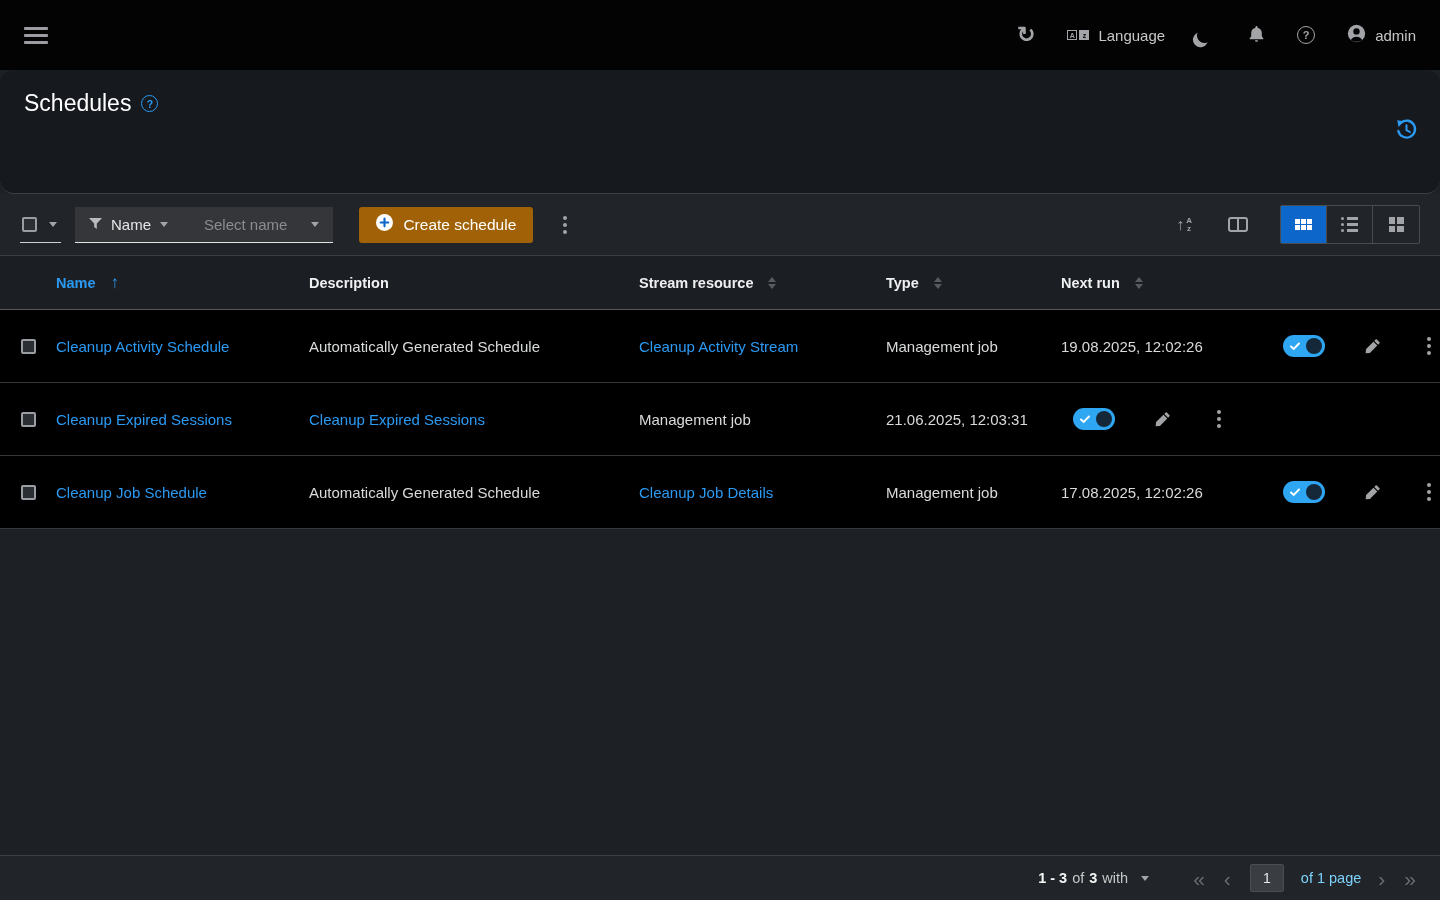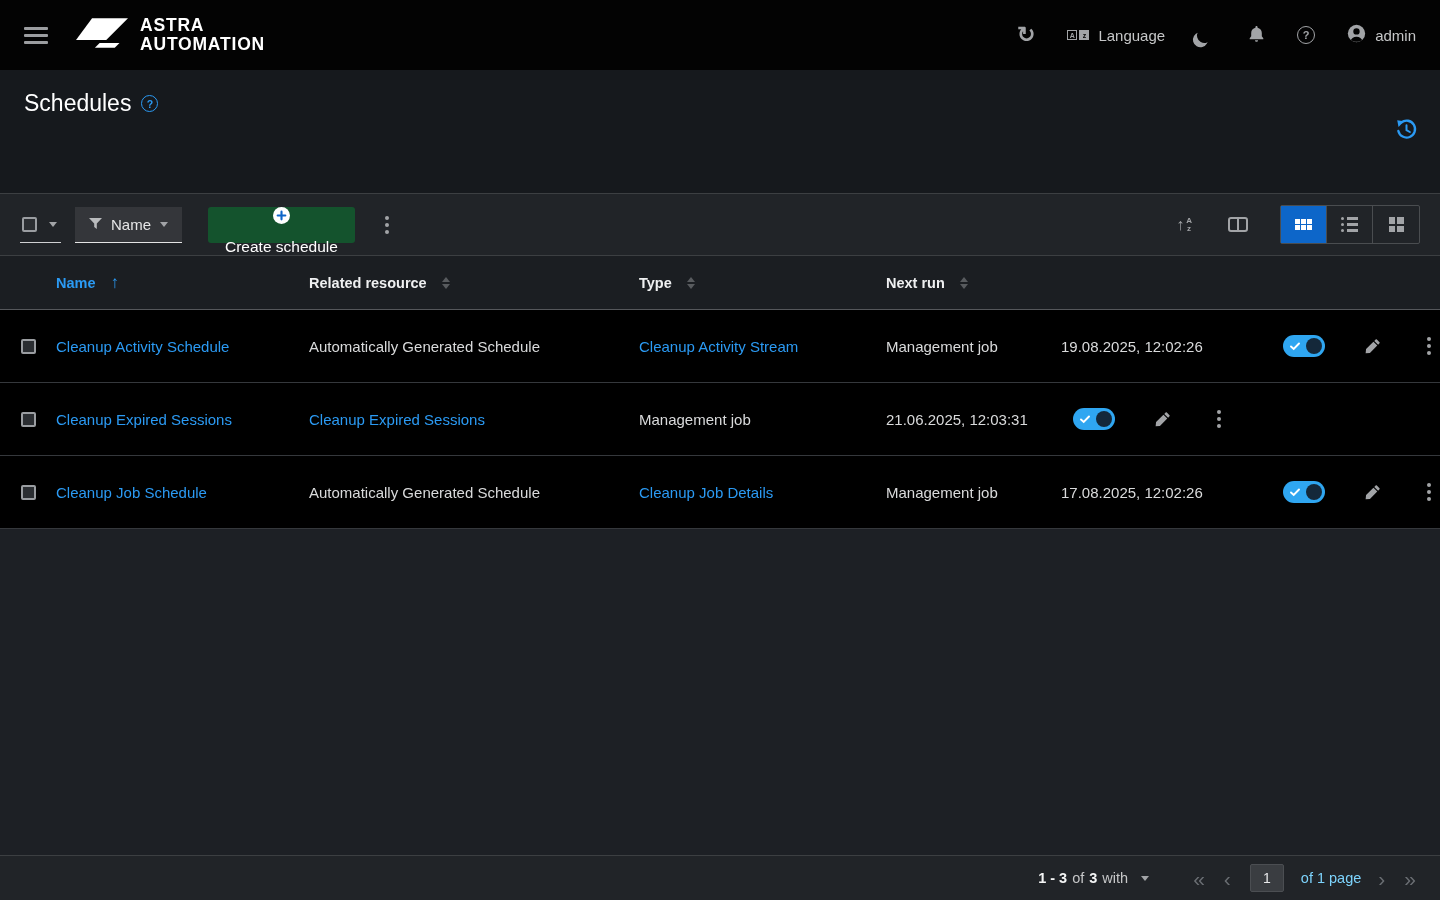--- a/index.html
+++ b/index.html
@@ -20,35 +20,35 @@
   .brand-text { display: flex; flex-direction: column; line-height: 19px; font-weight: 700; font-size: 17.5px; letter-spacing: 0.8px; color: #fff; }
   .mast-right { margin-left: auto; display: flex; align-items: center; gap: 32px; }
   .mast-item { display: flex; align-items: center; gap: 9px; color: #c6c7c8; font-size: 15px; cursor: pointer; }
   .refresh-glyph { font-size: 22px; color: #a2a4a7; line-height: 1; font-weight: 700; }
   .lang-icon { display: flex; gap: 2px; align-items: center; }
   .lang-box-a { width: 10px; height: 10px; border: 1.5px solid #a2a4a7; color: #a2a4a7; font-size: 7px; font-weight: 700; display: flex; align-items: center; justify-content: center; }
   .lang-box-b { width: 10px; height: 10px; background: #a2a4a7; color: #030303; font-size: 7px; font-weight: 700; display: flex; align-items: center; justify-content: center; }
   .moon { width: 15px; height: 15px; border-radius: 50%; box-shadow: -5px 3px 0 0 #a2a4a7; transform: rotate(-15deg); margin-right: 4px; }
   .circle-q { width: 18px; height: 18px; border-radius: 50%; border: 1.5px solid #a2a4a7; color: #a2a4a7; font-size: 11px; font-weight: 700; display: flex; align-items: center; justify-content: center; }
   
-  .page-header { flex: 0 0 124px; background: #16191d; padding: 20px 24px 8px 24px; position: relative; border-bottom: 1px solid #3c3f42; }
+  .page-header { flex: 0 0 124px; background: #16191d; padding: 20px 24px 8px 24px; position: relative; border-bottom: 1px solid #3c3f42; border-radius: 14px; }
   .title-row { display: flex; align-items: center; gap: 10px; }
   .page-title { font-size: 23px; font-weight: 500; color: #fff; }
   .help-blue { width: 17px; height: 17px; border-radius: 50%; border: 1.5px solid #2b9af3; color: #2b9af3; font-size: 10.5px; font-weight: 700; display: flex; align-items: center; justify-content: center; cursor: pointer; }
   .page-desc { margin-top: 10px; font-size: 15px; line-height: 24px; color: #c6c7c8; max-width: 1300px; }
   .history-btn { position: absolute; right: 22px; top: 48px; background: none; border: none; cursor: pointer; }
   
   .toolbar { flex: 0 0 62px; background: #212428; display: flex; align-items: center; padding: 0 20px; border-bottom: 1px solid #3c3f42; }
   .bulk-select { display: flex; align-items: center; gap: 12px; height: 36px; padding: 0 4px 0 2px; border-bottom: 1px solid #cfd0d2; cursor: pointer; }
   .checkbox { width: 15px; height: 15px; border: 2px solid #9a9da1; background: #2b2e32; border-radius: 2px; cursor: pointer; }
   .caret-down { width: 0; height: 0; border-left: 4.5px solid transparent; border-right: 4.5px solid transparent; border-top: 5.5px solid #a2a4a7; }
   .filter-group { display: flex; align-items: stretch; height: 36px; margin-left: 14px; background: #34363a; border-bottom: 1px solid #e4e4e5; }
   .filter-attr { display: flex; align-items: center; gap: 9px; padding: 0 14px; cursor: pointer; color: #e6e6e7; font-size: 15px; }
   .filter-value { display: flex; align-items: center; gap: 24px; padding: 0 14px 0 22px; cursor: pointer; color: #8a8d90; font-size: 15px; min-width: 150px; }
-  .primary-btn { margin-left: 26px; height: 36px; padding: 0 17px; background: #14532d; border: none; border-radius: 3px; color: #fff; font-size: 15.5px; font-family: inherit; display: flex; align-items: center; gap: 10px; cursor: pointer; flex-direction: column; }
+  .primary-btn { margin-left: 26px; height: 36px; padding: 0 17px; background: #a16207; border: none; border-radius: 3px; color: #fff; font-size: 15.5px; font-family: inherit; display: flex; align-items: center; gap: 10px; cursor: pointer; }
   .kebab { display: flex; flex-direction: column; gap: 3px; padding: 6px; background: none; border: none; cursor: pointer; }
   .kebab i { width: 4px; height: 4px; border-radius: 50%; background: #a2a4a7; }
   .toolbar .kebab { margin-left: 24px; }
   .toolbar-right { margin-left: auto; display: flex; align-items: center; }
   .icon-btn { background: none; border: none; cursor: pointer; padding: 6px 10px; display: flex; align-items: center; }
   .sort-composite { display: flex; align-items: center; gap: 2px; color: #a2a4a7; }
   .sort-composite .arrow { font-size: 16px; line-height: 1; }
   .sort-composite .letters { display: flex; flex-direction: column; font-size: 8px; font-weight: 700; line-height: 8px; }
   .cols-icon { width: 20px; height: 15px; border: 2px solid #a2a4a7; border-radius: 3px; position: relative; }
   .cols-icon::after { content: ""; position: absolute; left: 7px; top: 0; bottom: 0; width: 2px; background: #a2a4a7; }
@@ -93,32 +93,20 @@
 </style>
 </head>
 <body>
 
 <header class="masthead">
   <div class="hamburger">
       <span></span>
       <span></span>
       <span></span>
     </div>
-  <div class="brand">
-    <span>
-      <svg width="52" height="40" viewBox="0 0 110 62">
-        <polygon points="34,0 110,0 64,46 0,46" fill="#ffffff"></polygon>
-        <polygon points="50,52 92,52 82,62 40,62" fill="#ffffff"></polygon>
-      </svg>
-    </span>
-    <span class="brand-text">
-      <span>ASTRA</span>
-      <span>AUTOMATION</span>
-    </span>
-  </div>
   <div class="mast-right">
     <div class="mast-item">
       <span class="refresh-glyph">↻</span>
     </div>
     <div class="mast-item">
       <span class="lang-icon">
         <span class="lang-box-a">A</span>
         <span class="lang-box-b">z</span>
       </span>
       <span>Language</span>
@@ -179,20 +167,24 @@
   <div class="filter-group">
     <div class="filter-attr">
       <span>
         <svg width="13" height="12" viewBox="0 0 13 12">
             <polygon points="0,0 13,0 7.8,5.6 7.8,11 5.2,9 5.2,5.6" fill="#b9bbbd"></polygon>
           </svg>
       </span>
       <span>Name</span>
       <span class="caret-down"></span>
     </div>
+    <div class="filter-value">
+      <span>Select name</span>
+      <span class="caret-down"></span>
+    </div>
   </div>
   <button class="primary-btn">
     <span>
       <svg width="17" height="17" viewBox="0 0 16 16">
         <circle cx="8" cy="8" r="8" fill="#ffffff"></circle>
         <path d="M8 4.4v7.2M4.4 8h7.2" stroke="#0d66c9" stroke-width="2" stroke-linecap="round"></path>
       </svg>
     </span>
     <span>Create schedule</span>
   </button>
@@ -244,21 +236,24 @@
   </div>
 </section>
 
 <div class="thead">
   <div></div>
   <div class="th sorted">
     <span>Name</span>
     <span class="arrow-up-blue">↑</span>
   </div>
   <div class="th">
-    <span>Related resource</span>
+    <span>Description</span>
+  </div>
+  <div class="th">
+    <span>Stream resource</span>
     <span class="sort-both"></span>
   </div>
   <div class="th">
     <span>Type</span>
     <span class="sort-both"></span>
   </div>
   <div class="th">
     <span>Next run</span>
     <span class="sort-both"></span>
   </div>

